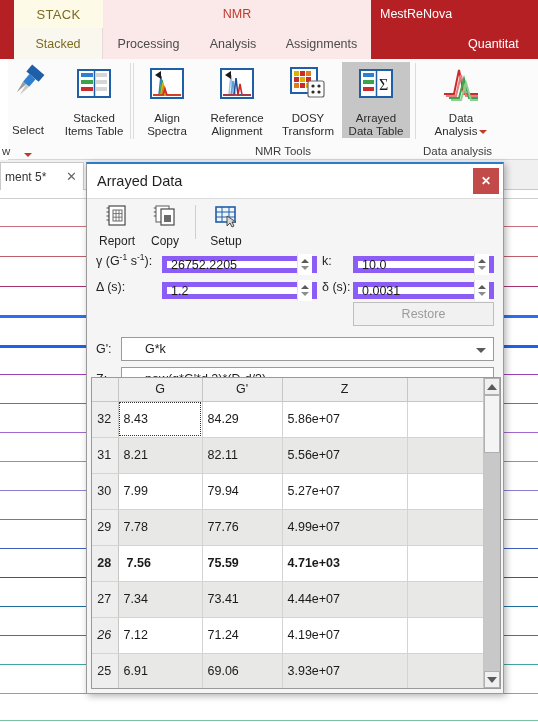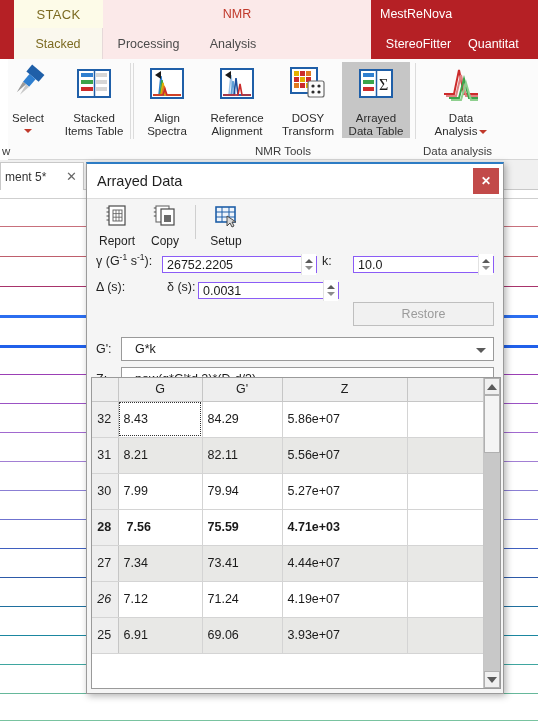--- a/index.html
+++ b/index.html
@@ -142,21 +142,21 @@
   .tsep { width: 1px; height: 34px; background: #cfcfcf; margin: 2px 6px 0 6px; }
 
   .dlg-form { position: relative; padding: 0 9px; }
   .frow {
     display: flex; align-items: center; height: 23px; margin-bottom: 3px;
   }
   .flabel { font-size: 12.5px; color: #1f1f1f; white-space: nowrap; }
   .flabel sup { font-size: 8.5px; vertical-align: super; }
   .spinwrap {
     position: relative; height: 17px; background: #ffffff;
-    border: 1px solid #8b5cf6; display: flex; align-items: center; margin-top: 8px;
+    border: 5px solid #8b5cf6; display: flex; align-items: center; margin-top: 8px;
   }
   .spinwrap .val {
     flex: 1; font-size: 12.5px; color: #1a1a1a; padding-left: 4px;
     overflow: hidden; white-space: nowrap;
   }
   .spinbtns {
     width: 15px; height: 21px; display: flex; flex-direction: column;
     justify-content: center; align-items: center; background: #ffffff;
     border-left: 1px solid #e2e2e2;
   }
@@ -167,21 +167,21 @@
   .spinbtns .up { border-bottom: 4px solid #5a5a5a; margin-bottom: 3px; }
   .spinbtns .dn { border-top: 4px solid #8d8d8d; }
 
   .btn-restore {
     height: 24px; background: #f1f1f1; border: 1px solid #bfbfbf;
     display: flex; align-items: center; justify-content: center;
     font-size: 12.5px; color: #9b9b9b;
   }
   .combo {
     height: 24px; background: #ffffff; border: 1px solid #9a9a9a;
-    display: flex; align-items: center; padding-left: 13px;
+    display: flex; align-items: center; padding-left: 23px;
     font-size: 12.5px; color: #1a1a1a; position: relative;
   }
   .combo .carat {
     position: absolute; right: 7px; top: 10px;
     width: 0; height: 0; border-left: 5px solid transparent;
     border-right: 5px solid transparent; border-top: 5px solid #5a5a5a;
   }
 
   
   .tablewrap {
@@ -236,31 +236,31 @@
     <div class="tb-nmr">NMR</div>
     <div class="tb-app">MestReNova</div>
   </div>
 
   <div class="ribbon-tabs">
     <div class="rt-leftedge"></div>
     <div class="rt-redblock"></div>
     <div class="rtab active" style="left:14px;width:89px;">Stacked</div>
     <div class="rtab" style="left:103px;width:91px;">Processing</div>
     <div class="rtab" style="left:194px;width:78px;">Analysis</div>
-    <div class="rtab onred" style="left:371px;width:95px;">StereoFitter</div>
+    <div class="rtab" style="left:272px;width:99px;">Assignments</div>
     <div class="rtab onred" style="left:466px;width:72px;justify-content:flex-start;padding-left:2px;">Quantitat</div>
   </div>
 
   <div class="ribbon-body">
     <div class="rb-leftedge"></div>
 
     <div class="rgroup-sep" style="left:130px;"></div>
     <div class="rgroup-label" style="left:2px;">w</div>
 
-    <div class="rbtn" style="left:0px;width:56px;">
+    <div class="rbtn" style="left:0px;width:56px;gap:12px;">
       <span class="ico">
         <svg width="42" height="44" viewBox="0 0 42 44">
           <g transform="rotate(40 21 20)">
             <rect x="13" y="4" width="16" height="9" fill="#1f5fa8"></rect>
             <rect x="17" y="13" width="8" height="10" fill="#2f7fd0"></rect>
             <polygon points="21,23 17,23 19,35 21,23" fill="#9a9a9a"></polygon>
             <polygon points="21,23 25,23 23,35 21,23" fill="#c8c8c8"></polygon>
           </g>
         </svg>
       </span>
@@ -484,20 +484,27 @@
           <span class="val">10.0</span>
           <span class="spinbtns">
             <span class="ar up"></span>
             <span class="ar dn"></span>
           </span>
         </div>
       </div>
 
       <div class="frow">
         <span class="flabel" style="width:66px;">Δ (s):</span>
+        <div class="spinwrap" style="width:155px;">
+          <span class="val">1.2</span>
+          <span class="spinbtns">
+            <span class="ar up"></span>
+            <span class="ar dn"></span>
+          </span>
+        </div>
         <span class="flabel" style="width:36px;padding-left:5px;">δ (s):</span>
         <div class="spinwrap" style="width:141px;">
           <span class="val">0.0031</span>
           <span class="spinbtns">
             <span class="ar up"></span>
             <span class="ar dn"></span>
           </span>
         </div>
       </div>
 
@@ -549,20 +556,27 @@
               <td style="width: 125px;">5.56e+07</td>
               <td style="width: 78px; border-right: none;"></td>
             </tr>
             <tr>
               <td class="rownum" style="width: 26px;">30</td>
               <td style="width: 84px;">7.99</td>
               <td style="width: 80px;">79.94</td>
               <td style="width: 125px;">5.27e+07</td>
               <td style="width: 78px; border-right: none;"></td>
             </tr>
+            <tr class="alt">
+              <td class="rownum" style="width: 26px;">29</td>
+              <td style="width: 84px;">7.78</td>
+              <td style="width: 80px;">77.76</td>
+              <td style="width: 125px;">4.99e+07</td>
+              <td style="width: 78px; border-right: none;"></td>
+            </tr>
             <tr class="boldrow">
               <td class="rownum" style="width: 26px;">28</td>
               <td style="width: 84px; padding-left: 8px;">7.56</td>
               <td style="width: 80px;">75.59</td>
               <td style="width: 125px;">4.71e+03</td>
               <td style="width: 78px; border-right: none;"></td>
             </tr>
             <tr class="alt">
               <td class="rownum" style="width: 26px;">27</td>
               <td style="width: 84px;">7.34</td>

